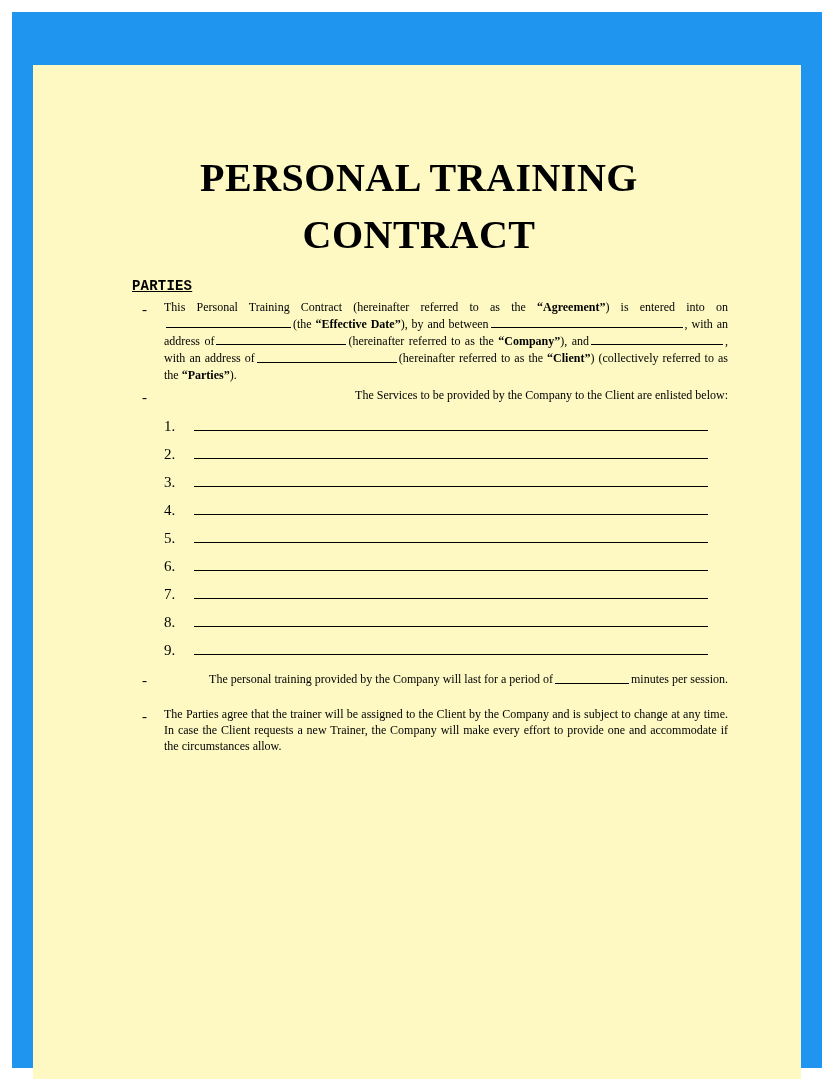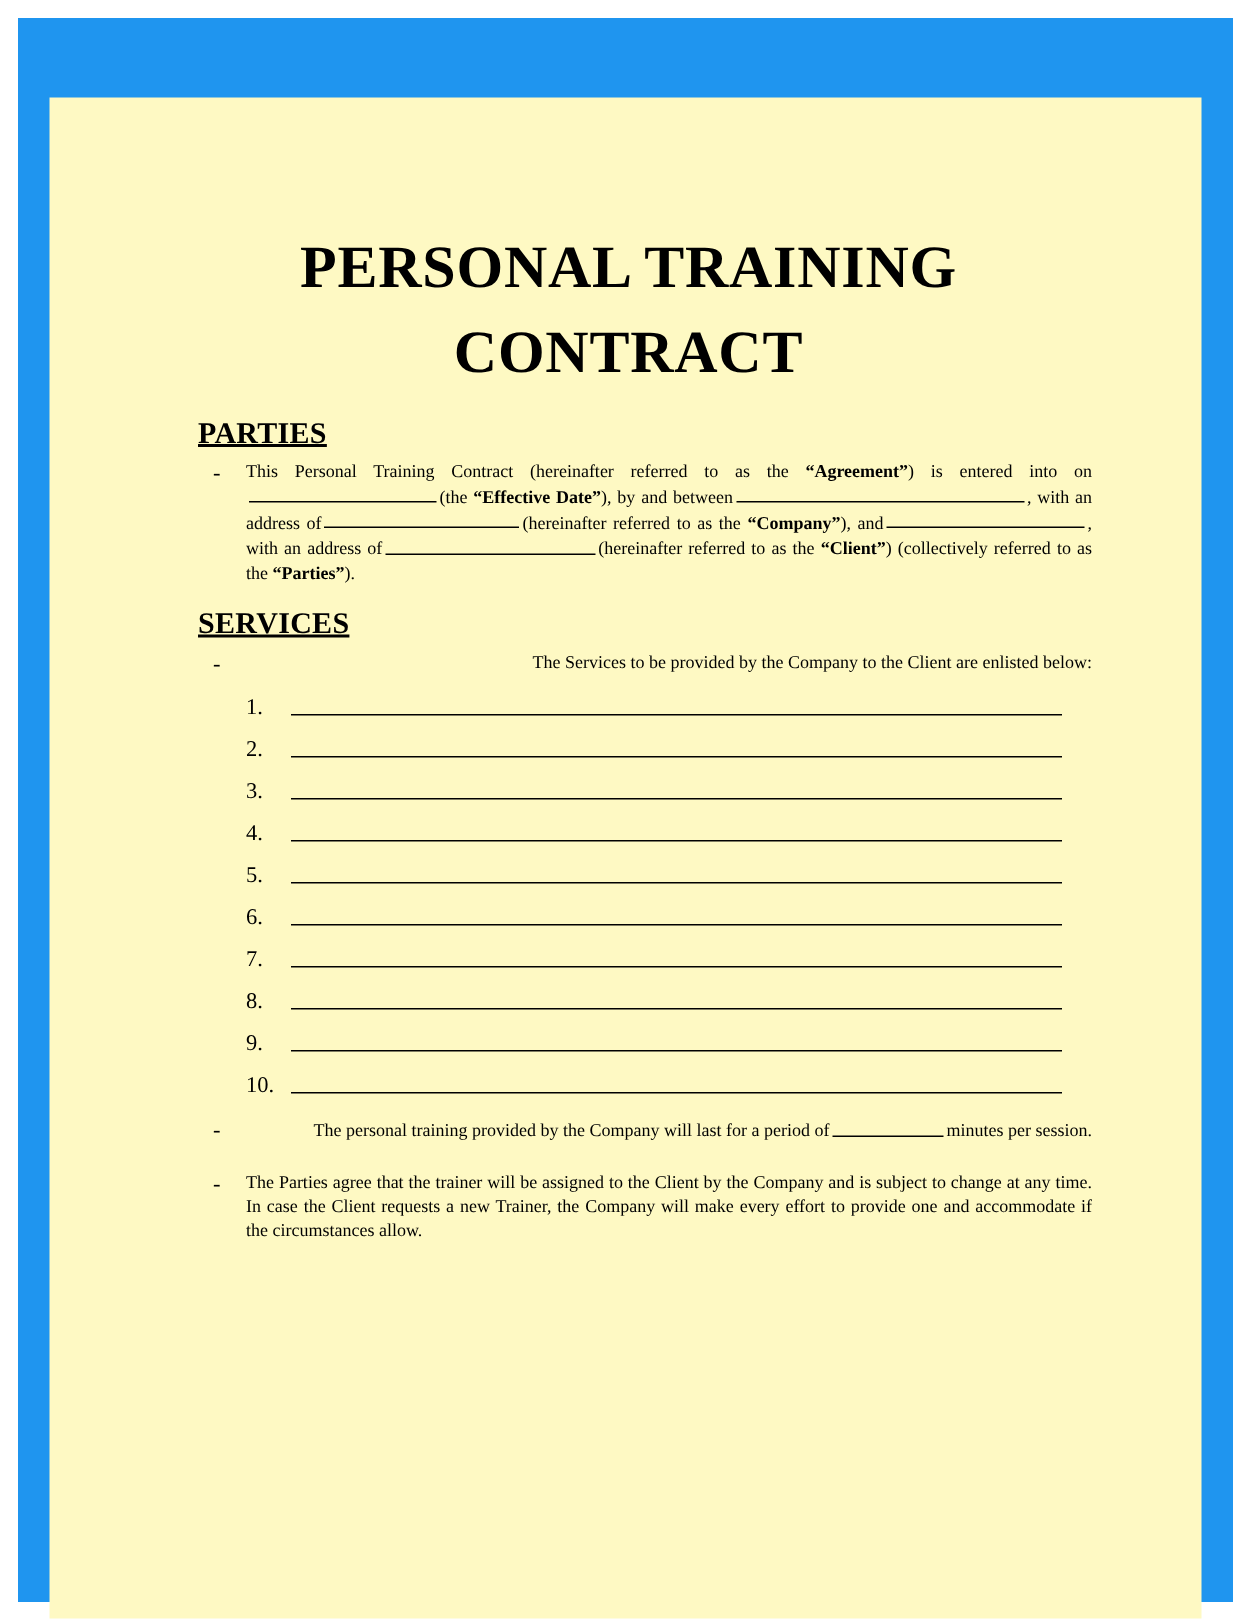--- a/index.html
+++ b/index.html
@@ -50,23 +50,23 @@
     font-weight: bold;
     font-size: 40px;
     line-height: 1.42;
     text-align: center;
     letter-spacing: 0.5px;
     color: #000000;
     margin: 0 0 10px 0;
     padding: 0 18px;
   }
   .section-heading {
-    font-family: Liberation Serif, serif;
+    font-family: Liberation Mono, monospace;
     font-weight: bold;
-    font-size: 20px;
+    font-size: 14px;
     color: #000000;
     text-decoration: underline;
     margin: 14px 0 6px 22px;
     letter-spacing: 0.2px;
   }
   .bullet-row {
     display: flex;
     margin: 0 0 4px 0;
     padding-left: 32px;
   }
@@ -132,21 +132,20 @@
 
       <h1 class="doc-title">PERSONAL TRAINING CONTRACT</h1>
 
       <div class="section-heading">PARTIES</div>
 
       <div class="bullet-row">
         <div class="bullet-dash">-</div>
         <div class="bullet-text">This Personal Training Contract (hereinafter referred to as the <b>“Agreement”</b>) is entered into on<span class="fill-blank" style="width:125px"></span>(the <b>“Effective Date”</b>), by and between<span class="fill-blank" style="width:192px"></span>, with an address of<span class="fill-blank" style="width:130px"></span>(hereinafter referred to as the <b>“Company”</b>), and<span class="fill-blank" style="width:132px"></span>, with an address of<span class="fill-blank" style="width:140px"></span>(hereinafter referred to as the <b>“Client”</b>) (collectively referred to as the <b>“Parties”</b>).</div>
       </div>
 
-      <div class="section-heading">SERVICES</div>
 
       <div class="bullet-row">
         <div class="bullet-dash">-</div>
         <div class="bullet-text nojustify">The Services to be provided by the Company to the Client are enlisted below:</div>
       </div>
 
       <ul class="num-list">
         <li class="num-item">
           <span class="num-label">1.</span>
           <span class="num-rule"></span>
@@ -174,24 +173,20 @@
         <li class="num-item">
           <span class="num-label">7.</span>
           <span class="num-rule"></span>
         </li>
         <li class="num-item">
           <span class="num-label">8.</span>
           <span class="num-rule"></span>
         </li>
         <li class="num-item">
           <span class="num-label">9.</span>
-          <span class="num-rule"></span>
-        </li>
-        <li class="num-item">
-          <span class="num-label">10.</span>
           <span class="num-rule"></span>
         </li>
       </ul>
 
       <div class="bullet-row">
         <div class="bullet-dash">-</div>
         <div class="bullet-text nojustify">The personal training provided by the Company will last for a period of<span class="fill-blank" style="width:74px"></span>minutes per session.</div>
       </div>
 
       <div class="spacer-12"></div>

